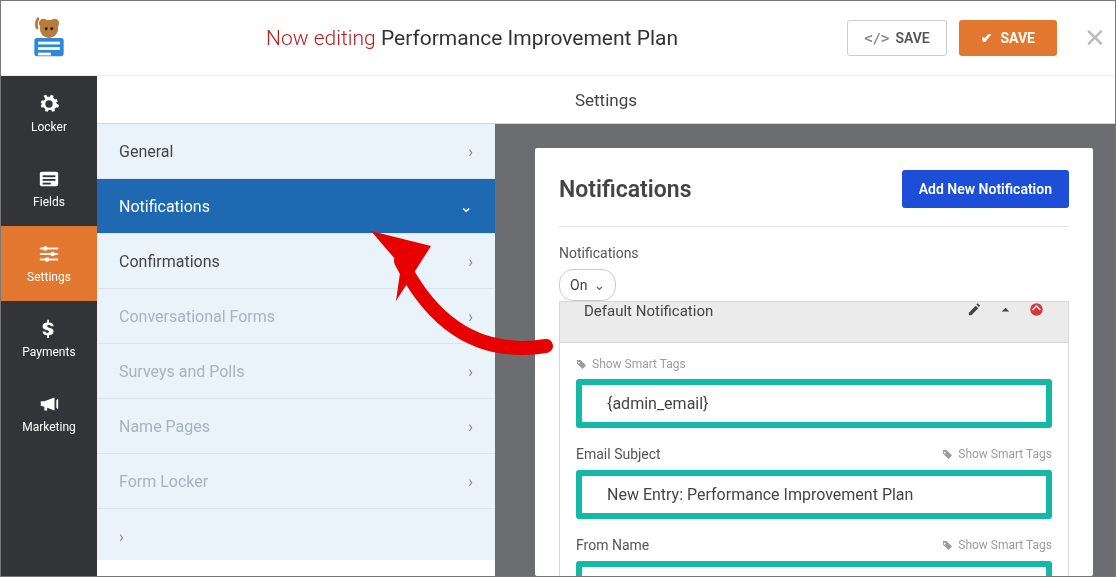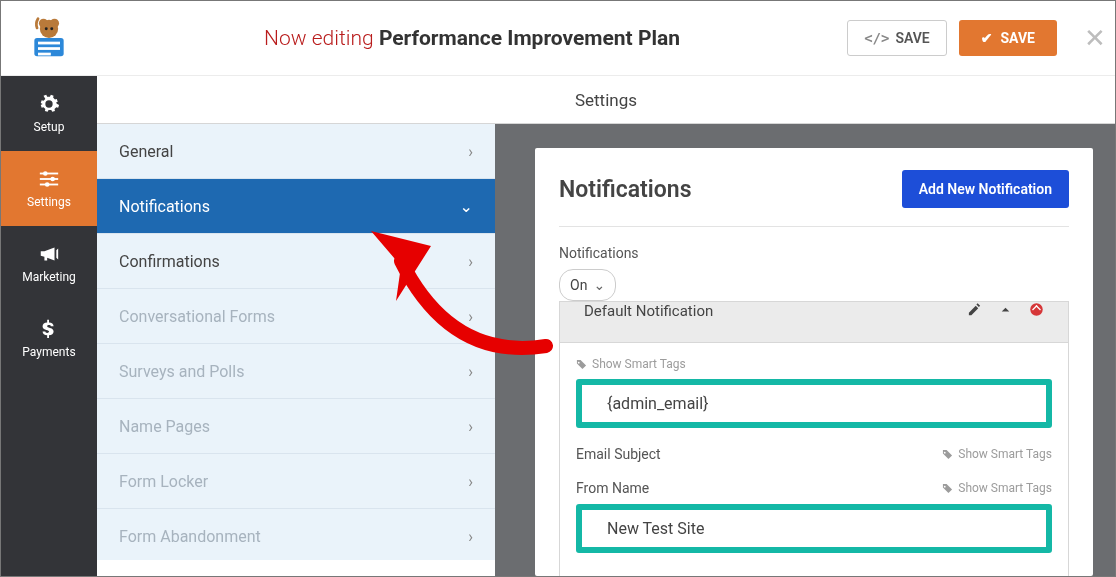--- a/index.html
+++ b/index.html
@@ -6,21 +6,21 @@
   body { background: #fff; color: #444; }
   .frame { width: 1116px; height: 577px; position: relative; border: 1px solid #777; overflow: hidden; }
 
   
   .hdr { position: absolute; left: 0; top: 0; right: 0; height: 75px; background: #fff; border-bottom: 1px solid #ececec; display: flex; align-items: center; }
   .logo { width: 96px; display:flex; justify-content:center; }
   .logo-inner { width:44px; height:44px; position:relative; }
   .logo-inner svg { width:44px; height:44px; }
   .title-wrap { flex:1; text-align:center; font-size: 21px; color:#444; }
   .title-light { font-weight:300; color:#b91c1c; }
-  .title-bold { font-weight:700; color:#333; }
+  .title-bold { font-weight:400; color:#333; }
   .hdr-actions { display:flex; gap:12px; align-items:center; padding-right: 18px; }
   .btn-embed { background:#fff; border:1px solid #ccc; color:#555; border-radius:3px; padding:9px 16px; font-size:14px; font-weight:600; display:flex; align-items:center; gap:6px; cursor:pointer; }
   .btn-save  { background:#e27730; border:none; color:#fff; border-radius:3px; padding:10px 22px; font-size:14px; font-weight:700; display:flex; align-items:center; gap:8px; cursor:pointer; }
   .close-x   { width:40px; text-align:center; color:#bdbdbd; font-size:26px; cursor:pointer; }
 
   
   .rail { position:absolute; left:0; top:75px; bottom:0; width:96px; background:#333438; }
   .rail .rtab { width:96px; height:75px; display:flex; flex-direction:column; align-items:center; justify-content:center; gap:5px; color:#fff; cursor:pointer; }
   .rail .rtab.active { background:#e27730; }
   .rail .rtab .lbl { font-size:12px; }
@@ -103,44 +103,53 @@
       </button>
     </div>
     <div class="close-x">✕</div>
   </div>
 
   <div class="rail">
     <div class="rtab">
       <svg viewBox="0 0 24 24">
           <path d="M12 8a4 4 0 100 8 4 4 0 000-8zm9 4l2 1-1 3-2-.5-2 2 .5 2-3 1-1-2h-3l-1 2-3-1 .5-2-2-2-2 .5-1-3 2-1v-0l-2-1 1-3 2 .5 2-2L6 3l3-1 1 2h3l1-2 3 1-.5 2 2 2 2-.5 1 3-2 1z"></path>
         </svg>
-      <span class="lbl">Setup</span>
+      <span class="lbl">Locker</span>
+    </div>
+    <div class="rtab">
+      <svg viewBox="0 0 24 24">
+          <rect x="2" y="4" width="20" height="16" rx="2"></rect>
+          <rect x="5" y="8" width="14" height="2" fill="#333438"></rect>
+          <rect x="5" y="12" width="14" height="2" fill="#333438"></rect>
+          <rect x="5" y="16" width="9" height="2" fill="#333438"></rect>
+        </svg>
+      <span class="lbl">Fields</span>
     </div>
     <div class="rtab active">
       <svg viewBox="0 0 24 24">
           <rect x="2" y="5" width="20" height="2"></rect>
           <rect x="2" y="11" width="20" height="2"></rect>
           <rect x="2" y="17" width="20" height="2"></rect>
           <circle cx="8" cy="6" r="2.5"></circle>
           <circle cx="16" cy="12" r="2.5"></circle>
           <circle cx="10" cy="18" r="2.5"></circle>
         </svg>
       <span class="lbl">Settings</span>
     </div>
     <div class="rtab">
       <svg viewBox="0 0 24 24">
+          <path d="M12 2v3c3 0 5 1.5 5 4h-3c0-1-.8-1.5-2-1.5s-2 .5-2 1.5 1 1.3 3 1.8c3 .7 4 2 4 4 0 2.5-2 4-5 4v3h-2v-3c-3 0-5-1.5-5-4h3c0 1 .8 1.5 2 1.5s2-.5 2-1.5-1-1.3-3-1.8c-3-.7-4-2-4-4 0-2.5 2-4 5-4V2h2z"></path>
+        </svg>
+      <span class="lbl">Payments</span>
+    </div>
+    <div class="rtab">
+      <svg viewBox="0 0 24 24">
           <path d="M3 10v4l4 1v4h3v-3l8 3V5L7 9H3zm17-2l2-2v12l-2-2V8z"></path>
         </svg>
       <span class="lbl">Marketing</span>
-    </div>
-    <div class="rtab">
-      <svg viewBox="0 0 24 24">
-          <path d="M12 2v3c3 0 5 1.5 5 4h-3c0-1-.8-1.5-2-1.5s-2 .5-2 1.5 1 1.3 3 1.8c3 .7 4 2 4 4 0 2.5-2 4-5 4v3h-2v-3c-3 0-5-1.5-5-4h3c0 1 .8 1.5 2 1.5s2-.5 2-1.5-1-1.3-3-1.8c-3-.7-4-2-4-4 0-2.5 2-4 5-4V2h2z"></path>
-        </svg>
-      <span class="lbl">Payments</span>
     </div>
   </div>
 
   <div class="tabs-hdr">
     <span>Settings</span>
   </div>
 
   <div class="submenu">
     <div class="smi">
       <span>General</span>
@@ -164,21 +173,20 @@
     </div>
     <div class="smi disabled">
       <span>Name Pages</span>
       <span class="chev">›</span>
     </div>
     <div class="smi disabled">
       <span>Form Locker</span>
       <span class="chev">›</span>
     </div>
     <div class="smi disabled">
-      <span>Form Abandonment</span>
       <span class="chev">›</span>
     </div>
   </div>
 
   <div class="canvas">
     <div class="panel">
       <div class="panel-head">
         <h2>Notifications</h2>
         <button class="btn-addnotif">Add New Notification</button>
       </div>
@@ -222,20 +230,21 @@
         <div class="field-row">
           <div class="field-head">
             <span>Email Subject</span>
             <span class="smart">
               <svg viewBox="0 0 24 24">
                   <path d="M2 2h8l12 12-8 8L2 10V2zm4 4a2 2 0 100 4 2 2 0 000-4z"></path>
                 </svg>
               <span>Show Smart Tags</span>
             </span>
           </div>
+          <input class="txt" value="New Entry: Performance Improvement Plan" style="">
         </div>
 
         <div class="field-row">
           <div class="field-head">
             <span>From Name</span>
             <span class="smart">
               <svg viewBox="0 0 24 24">
                   <path d="M2 2h8l12 12-8 8L2 10V2zm4 4a2 2 0 100 4 2 2 0 000-4z"></path>
                 </svg>
               <span>Show Smart Tags</span>

